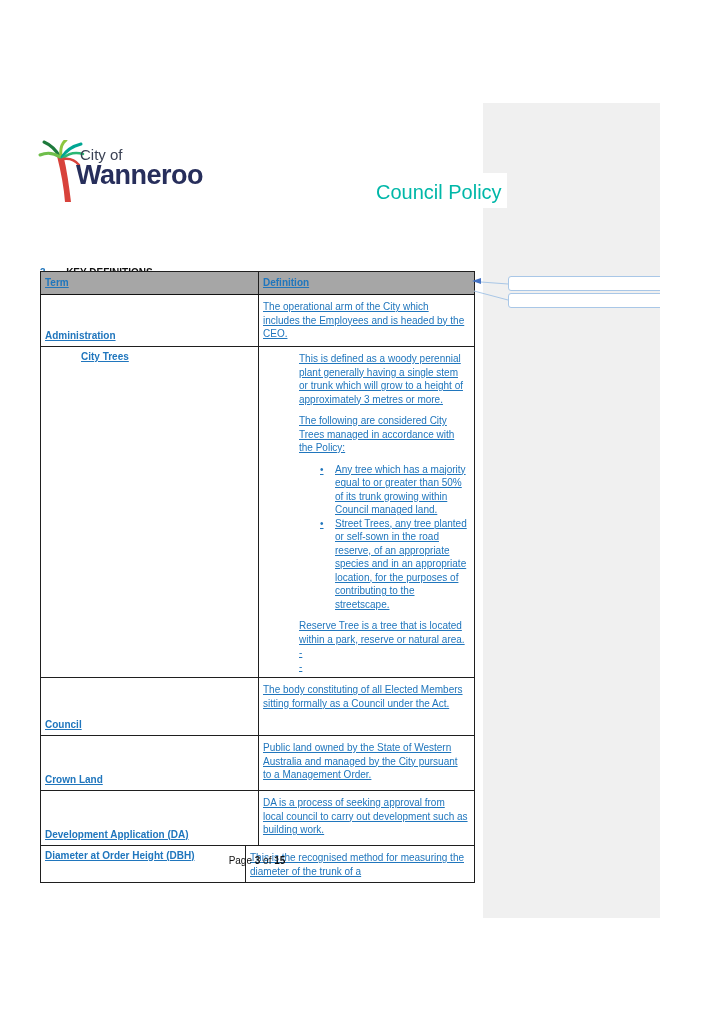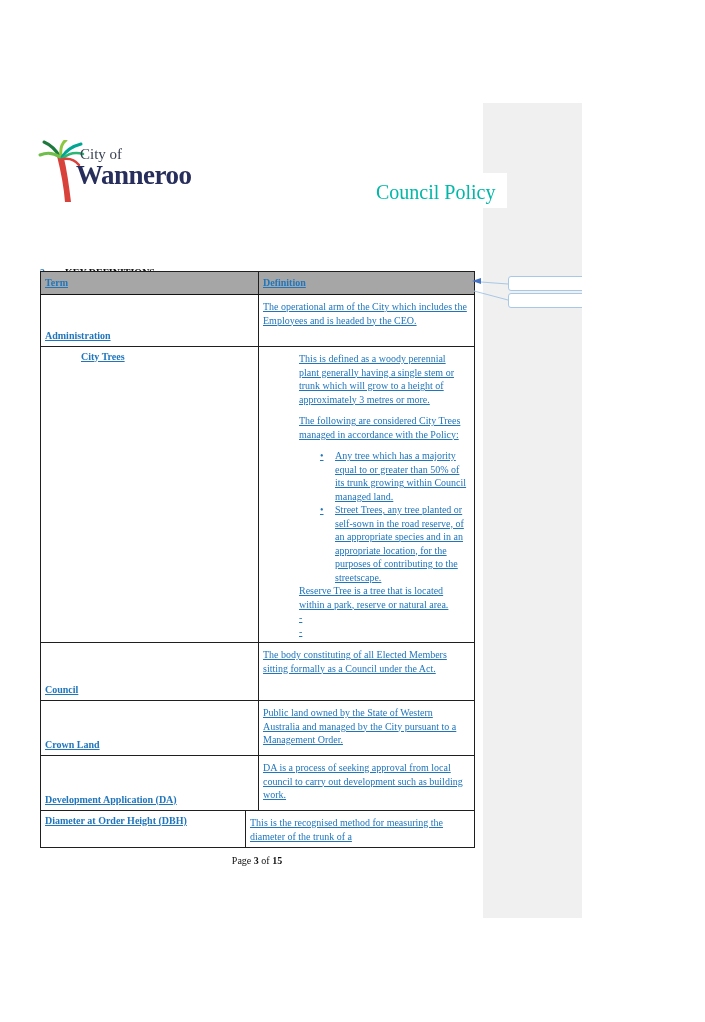--- a/index.html
+++ b/index.html
@@ -1,19 +1,19 @@
 <!DOCTYPE html>
 <html><head>
 <meta charset="utf-8">
 <style>
   * { margin:0; padding:0; box-sizing:border-box; }
   html,body { background:#ffffff; }
   .canvas {
-    position:relative; width:582px; height:1022px; background:#ffffff;
-    overflow:hidden; font-family:Liberation Serif, serif; color:#1a1a1a;
+    position:relative; width:660px; height:1022px; background:#ffffff;
+    overflow:hidden; font-family:Liberation Sans, sans-serif; color:#1a1a1a;
   }
   
   .markup-panel { position:absolute; left:483px; top:103px; width:222px; height:815px; background:#f0f0f0; }
   .notch { position:absolute; left:483px; top:173px; width:24px; height:35px; background:#ffffff; }
 
   
   .logo-wrap { position:absolute; left:38px; top:138px; width:190px; height:72px; }
   .logo-tree { position:absolute; left:0; top:2px; }
   .logo-cityof { position:absolute; left:42px; top:8px; font-size:15px; color:#3b4254; }
   .logo-wanneroo { position:absolute; left:38px; top:22px; font-size:27px; font-weight:bold; color:#272e5b; letter-spacing:-0.5px; }
@@ -31,21 +31,21 @@
   td { border:1px solid #1f1f1f; vertical-align:bottom; font-size:10px; line-height:13.5px; }
   .t2 { margin-top:-1px; }
   tr.hdr td { background:#a6a6a6; height:23px; vertical-align:middle; border-bottom:1.5px solid #111; }
   td.term { font-weight:bold; padding:3px 4px 4px 4px;margin-top:36px; }
   td.def  { vertical-align:top; padding:5px 6px 4px 4px; }
   td.va-t { vertical-align:top; }
   .ins { color:#2076bd; text-decoration:underline; }
   .hdr .ins { font-weight:bold; }
   td.def p { margin:0 0 8px 0; }
   td.def p.tight { margin:0; }
-  ul.treelist { list-style:none; margin:0 0 0 0; }
+  ul.treelist { list-style:none; margin:0 0 8px 0; }
   ul.treelist li { position:relative; padding-left:36px; margin:0; }
   ul.treelist li::before { content:"\2022"; position:absolute; left:21px; top:0; color:#2076bd; text-decoration:underline; }
   .r-admin td { height:52px; }
   .r-city td { height:290px;padding-left:40px; }
   .r-council td { height:58px; }
   .r-crown td { height:55px; }
   .r-da td { height:55px; }
   .r-dbh td { height:34px; }
 
   .footer { position:absolute; left:40px; top:855px; width:434px; text-align:center; font-size:10px; color:#111; }

